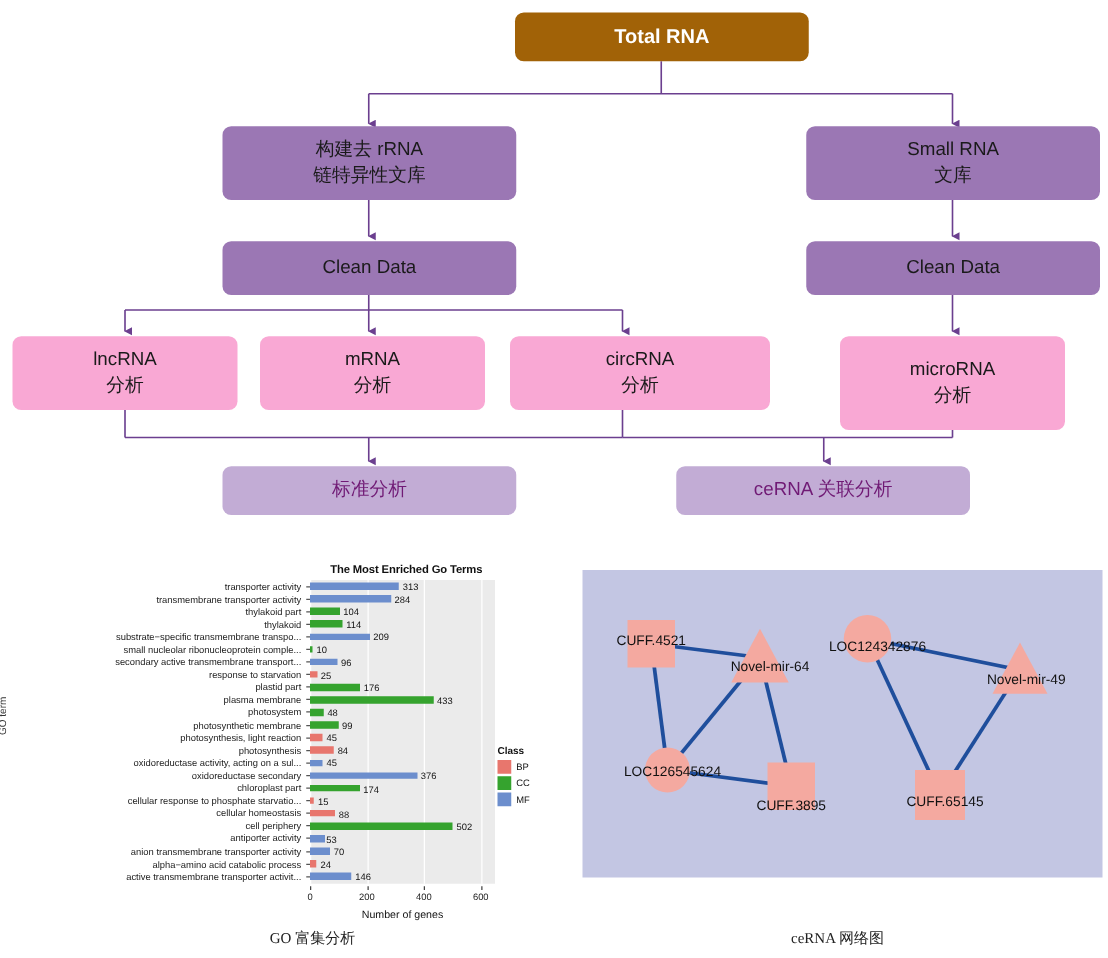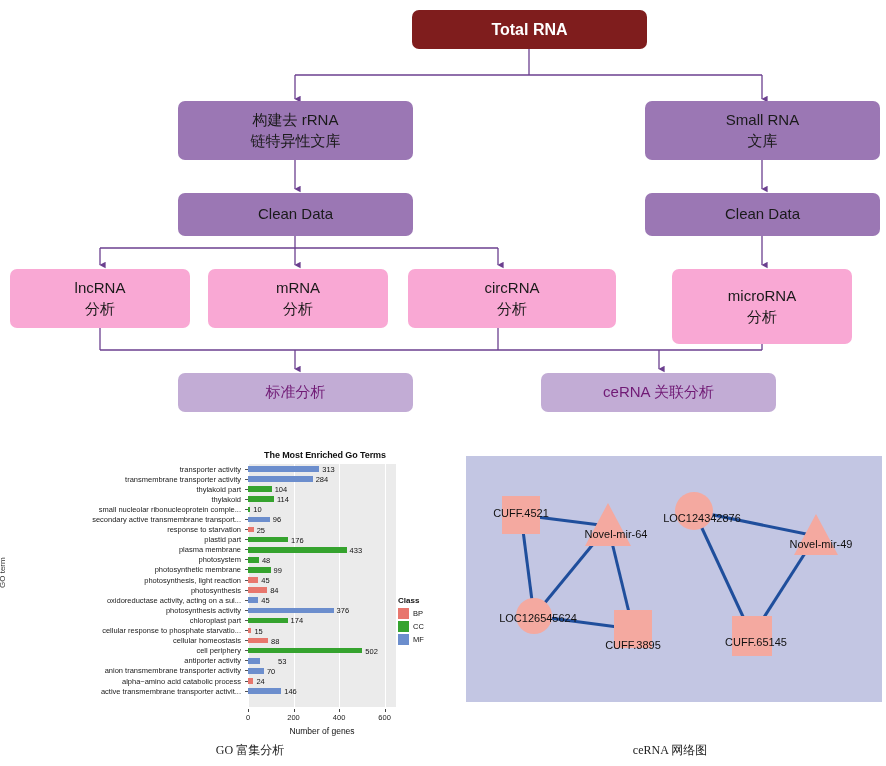--- a/index.html
+++ b/index.html
@@ -5,21 +5,21 @@
   html,body{margin:0;padding:0;background:#ffffff;}
   body{width:886px;height:766px;position:relative;overflow:hidden;
        font-family:"Liberation Sans","DejaVu Sans",sans-serif;color:#111;}
 
   
   #flow{position:absolute;left:0;top:0;width:886px;height:440px;}
   #flow-svg{position:absolute;left:0;top:0;width:886px;height:440px;}
   .node{position:absolute;border-radius:7px;display:flex;align-items:center;
         justify-content:center;text-align:center;line-height:1.35;box-sizing:border-box;}
   .node span{display:block;white-space:pre-line;}
-  .lvl0{background:#7f1d1d;color:#ffffff;font-weight:bold;font-size:16px;}
+  .lvl0{background:#a16207;color:#ffffff;font-weight:bold;font-size:16px;}
   .lvl1{background:#9b77b4;color:#1a1a1a;font-size:15px;}
   .lvl2{background:#9b77b4;color:#1a1a1a;font-size:15px;}
   .lvl3{background:#f9a8d4;color:#1a1a1a;font-size:15px;}
   .lvl4{background:#c2acd5;color:#701a75;font-size:15px;}
 
   
   #panels{position:absolute;left:0;top:446px;width:886px;height:320px;}
 
   
   #go-chart{position:absolute;left:2px;top:4px;width:446px;height:288px;}
@@ -188,20 +188,28 @@
         </div>
         <div class="go-row">
           <div class="go-cat">thylakoid</div>
           <div class="go-tick"></div>
           <div class="go-plot">
             <div class="go-bar" style="width: 25.9569px; background: rgb(53, 163, 46);"></div>
             <div class="go-val" style="left: 28.9569px;">114</div>
           </div>
         </div>
         <div class="go-row">
+          <div class="go-cat">substrate−specific transmembrane transpo...</div>
+          <div class="go-tick"></div>
+          <div class="go-plot">
+            <div class="go-bar" style="width: 47.5877px; background: rgb(108, 142, 205);"></div>
+            <div class="go-val" style="left: 50.5877px;">209</div>
+          </div>
+        </div>
+        <div class="go-row">
           <div class="go-cat">small nucleolar ribonucleoprotein comple...</div>
           <div class="go-tick"></div>
           <div class="go-plot">
             <div class="go-bar" style="width: 2.27692px; background: rgb(53, 163, 46);"></div>
             <div class="go-val" style="left: 5.27692px;">10</div>
           </div>
         </div>
         <div class="go-row">
           <div class="go-cat">secondary active transmembrane transport...</div>
           <div class="go-tick"></div>
@@ -268,21 +276,21 @@
         </div>
         <div class="go-row">
           <div class="go-cat">oxidoreductase activity, acting on a sul...</div>
           <div class="go-tick"></div>
           <div class="go-plot">
             <div class="go-bar" style="width: 10.2462px; background: rgb(108, 142, 205);"></div>
             <div class="go-val" style="left: 13.2462px;">45</div>
           </div>
         </div>
         <div class="go-row">
-          <div class="go-cat">photosynthesis activity</div>
+          <div class="go-cat">oxidoreductase secondary</div>
           <div class="go-tick"></div>
           <div class="go-plot">
             <div class="go-bar" style="width: 85.6123px; background: rgb(108, 142, 205);"></div>
             <div class="go-val" style="left: 88.6123px;">376</div>
           </div>
         </div>
         <div class="go-row">
           <div class="go-cat">chloroplast part</div>
           <div class="go-tick"></div>
           <div class="go-plot">
@@ -312,21 +320,21 @@
           <div class="go-plot">
             <div class="go-bar" style="width: 114.302px; background: rgb(53, 163, 46);"></div>
             <div class="go-val" style="left: 117.302px;">502</div>
           </div>
         </div>
         <div class="go-row">
           <div class="go-cat">antiporter activity</div>
           <div class="go-tick"></div>
           <div class="go-plot">
             <div class="go-bar" style="width: 12.0677px; background: rgb(108, 142, 205);"></div>
-            <div class="go-val" style="left: 30px;">53</div>
+            <div class="go-val" style="left: 13px;">53</div>
           </div>
         </div>
         <div class="go-row">
           <div class="go-cat">anion transmembrane transporter activity</div>
           <div class="go-tick"></div>
           <div class="go-plot">
             <div class="go-bar" style="width: 15.9385px; background: rgb(108, 142, 205);"></div>
             <div class="go-val" style="left: 18.9385px;">70</div>
           </div>
         </div>

